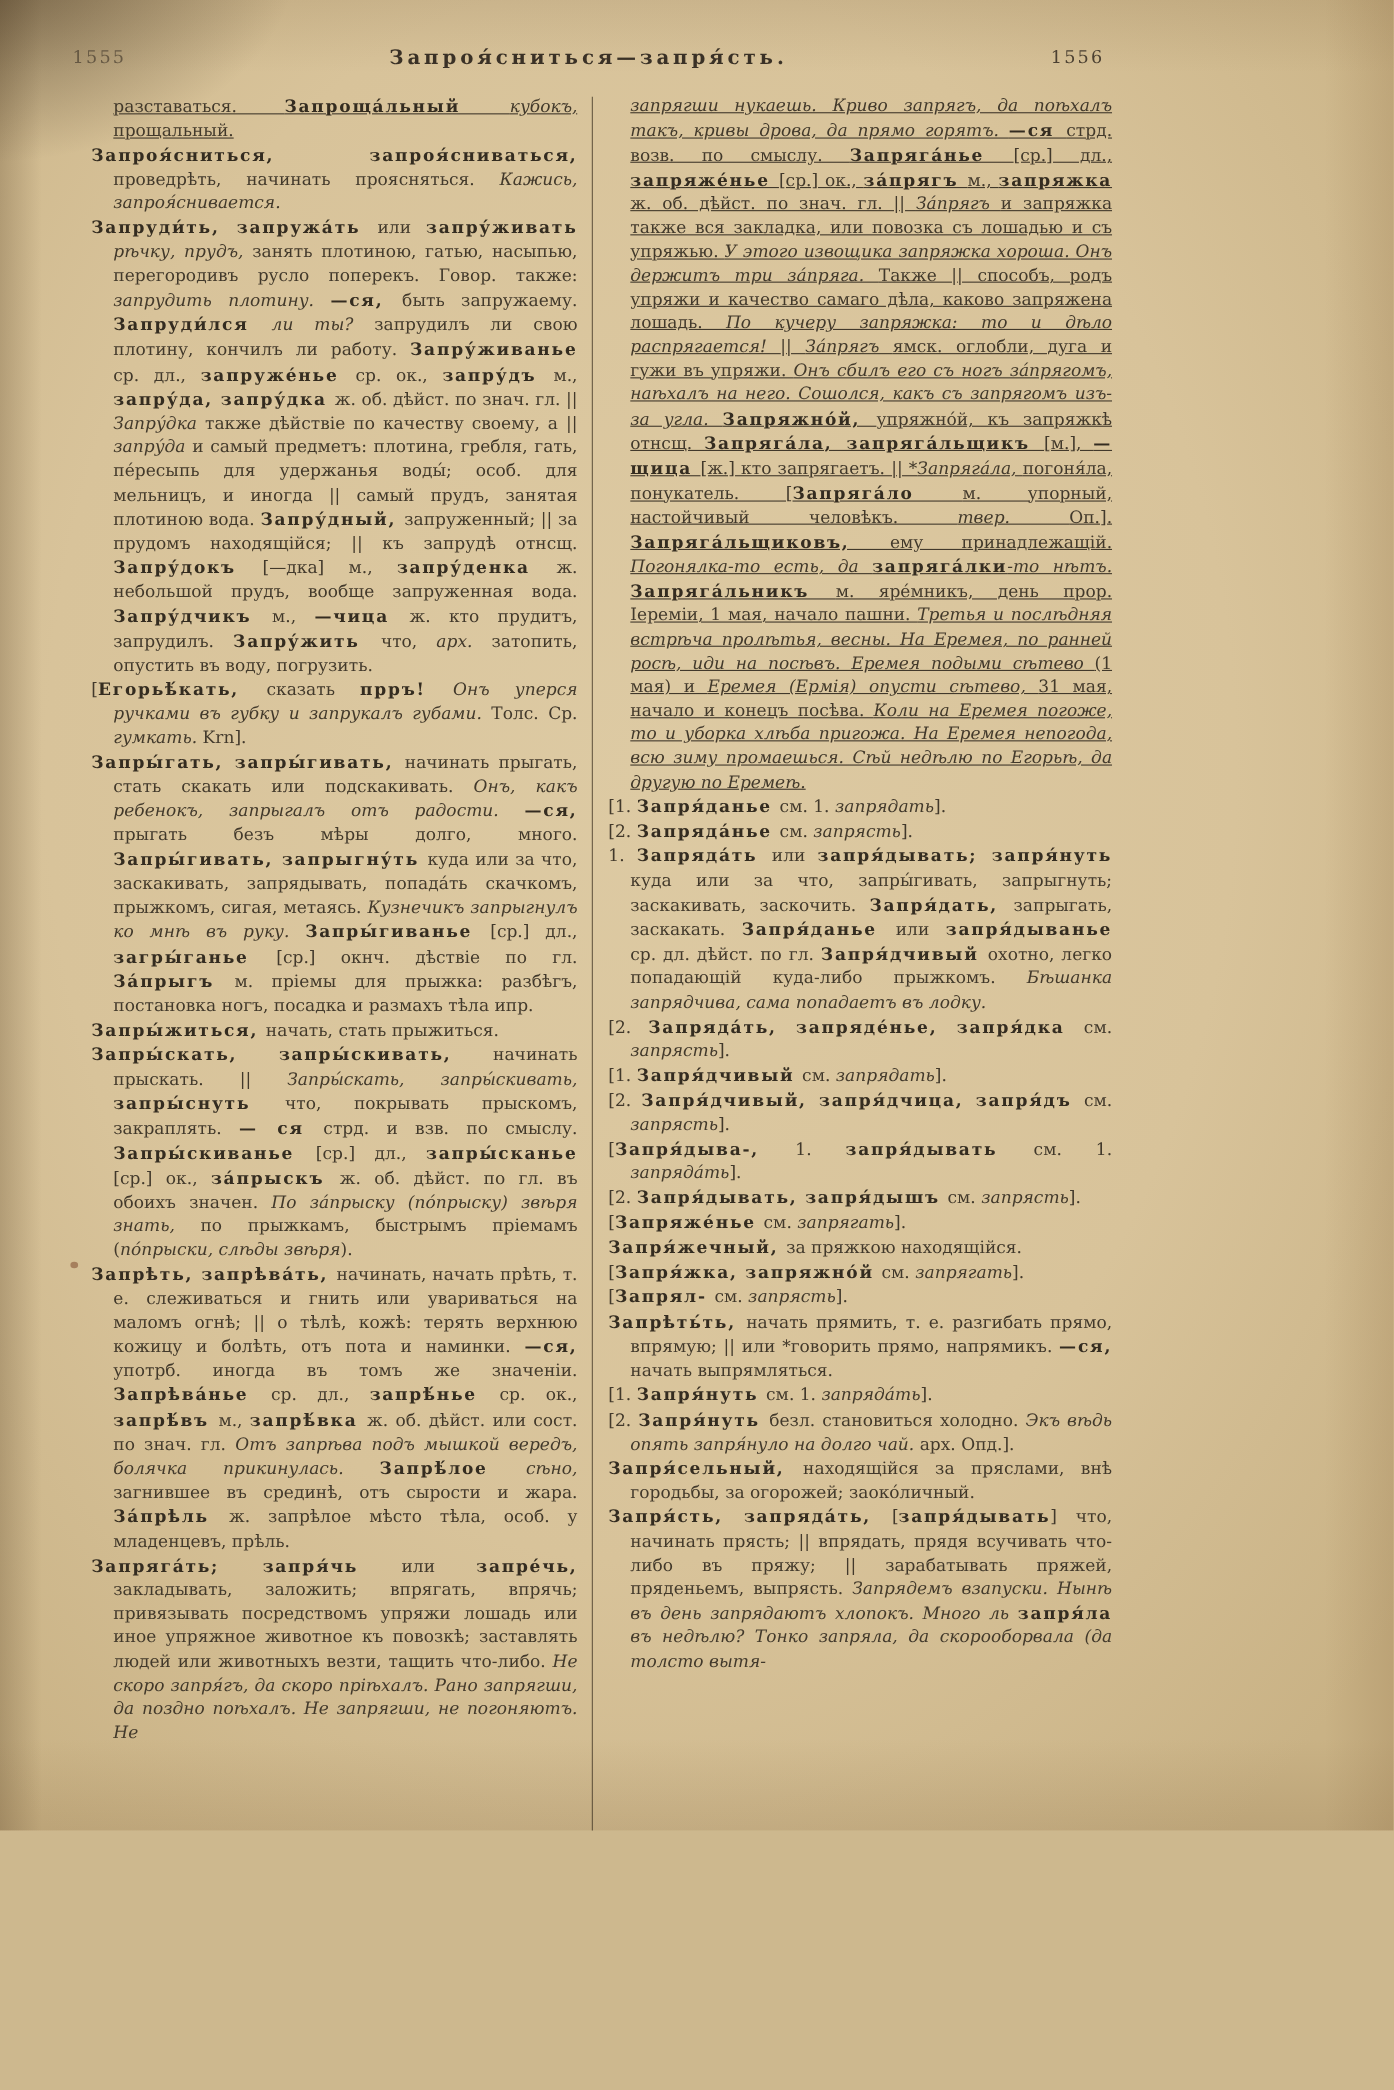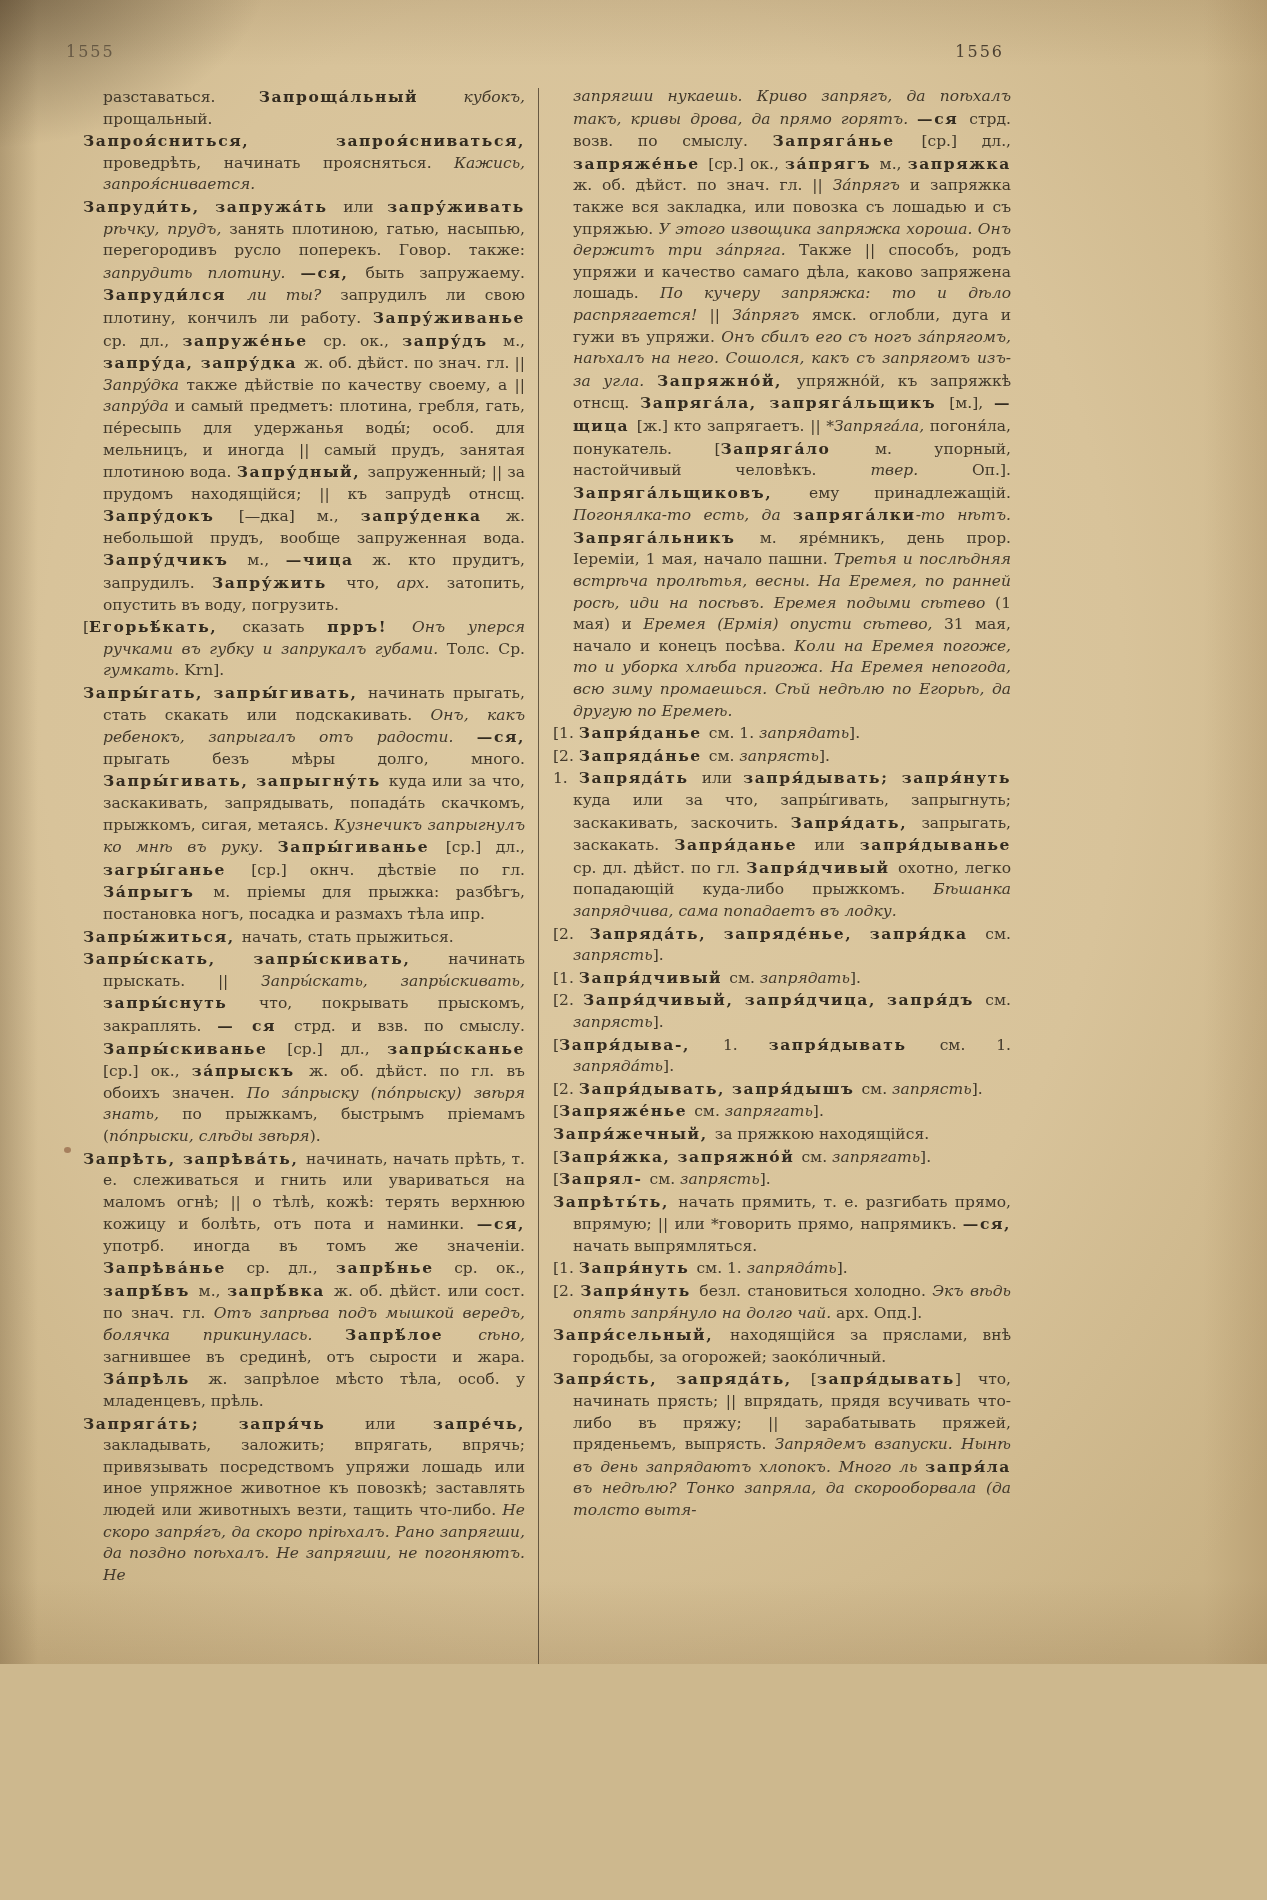--- a/index.html
+++ b/index.html
@@ -41,37 +41,38 @@
   }
   .col.left{width:442px;}
   .col.right{width:458px;}
   .divider{
     width:0;border-left:1.6px solid rgba(64,52,36,0.75);
     height:1662px;margin:2px 14px 0 13px;
   }
   p.entry{
     margin:0;padding-left:20px;text-indent:-20px;
   }
-  p.entry.cont{text-indent:0;}
+  p.entry.cont{text-indent:0;text-decoration:underline;}
   .b{font-weight:bold;letter-spacing:1.6px;color:#342c20;}
   .i{font-style:italic;}
   .speck{
     position:absolute;border-radius:50%;
     background:rgba(128,74,48,0.55);
   }
   .speck.s1{left:64px;top:1147px;width:7px;height:6px;}
   .speck.s2{left:545px;top:1842px;width:5px;height:4px;opacity:.4;}
 </style>
 </head>
 <body>
 
 <div class="page">
 
   <div class="header">
     <span class="pagenum left">1555</span>
+    <span class="runhead">Запроя́сниться—запря́сть.</span>
     <span class="pagenum right">1556</span>
   </div>
 
   <div class="columns">
     <div class="col left">
         <p class="entry cont">разставаться. <span class="b">Запроща́льный </span><span class="i">кубокъ, </span>прощальный.</p>
         <p class="entry"><span class="b">Запроя́сниться, запроя́сниваться, </span>проведрѣть, начинать проясняться. <span class="i">Кажись, запроя́снивается.</span></p>
         <p class="entry"><span class="b">Запруди́ть, запружа́ть </span>или <span class="b">запру́живать </span><span class="i">рѣчку, прудъ, </span>занять плотиною, гатью, насыпью, перегородивъ русло поперекъ. Говор. также: <span class="i">запрудить плотину. </span><span class="b">—ся, </span>быть запружаему. <span class="b">Запруди́лся </span><span class="i">ли ты? </span>запрудилъ ли свою плотину, кончилъ ли работу. <span class="b">Запру́живанье </span>ср. дл., <span class="b">запруже́нье </span>ср. ок., <span class="b">запру́дъ </span>м., <span class="b">запру́да, запру́дка </span>ж. об. дѣйст. по знач. гл. || <span class="i">Запру́дка </span>также дѣйствіе по качеству своему, а || <span class="i">запру́да </span>и самый предметъ: плотина, гребля, гать, пе́ресыпь для удержанья воды́; особ. для мельницъ, и иногда || самый прудъ, занятая плотиною вода. <span class="b">Запру́дный, </span>запруженный; || за прудомъ находящійся; || къ запрудѣ отнсщ. <span class="b">Запру́докъ </span>[—дка] м., <span class="b">запру́денка </span>ж. небольшой прудъ, вообще запруженная вода. <span class="b">Запру́дчикъ </span>м., <span class="b">—чица </span>ж. кто прудитъ, запрудилъ. <span class="b">Запру́жить </span>что, <span class="i">арх. </span>затопить, опустить въ воду, погрузить.</p>
         <p class="entry">[<span class="b">Егорьѣ́кать, </span>сказать <span class="b">прръ! </span><span class="i">Онъ уперся ручками въ губку и запрукалъ губами. </span>Толс. Ср. <span class="i">гумкать. </span>Krn].</p>
         <p class="entry"><span class="b">Запры́гать, запры́гивать, </span>начинать прыгать, стать скакать или подскакивать. <span class="i">Онъ, какъ ребенокъ, запрыгалъ отъ радости. </span><span class="b">—ся, </span>прыгать безъ мѣры долго, много. <span class="b">Запры́гивать, запрыгну́ть </span>куда или за что, заскакивать, запрядывать, попада́ть скачкомъ, прыжкомъ, сигая, метаясь. <span class="i">Кузнечикъ запрыгнулъ ко мнѣ въ руку. </span><span class="b">Запры́гиванье </span>[ср.] дл., <span class="b">загры́ганье </span>[ср.] окнч. дѣствіе по гл. <span class="b">За́прыгъ </span>м. пріемы для прыжка: разбѣгъ, постановка ногъ, посадка и размахъ тѣла ипр.</p>

